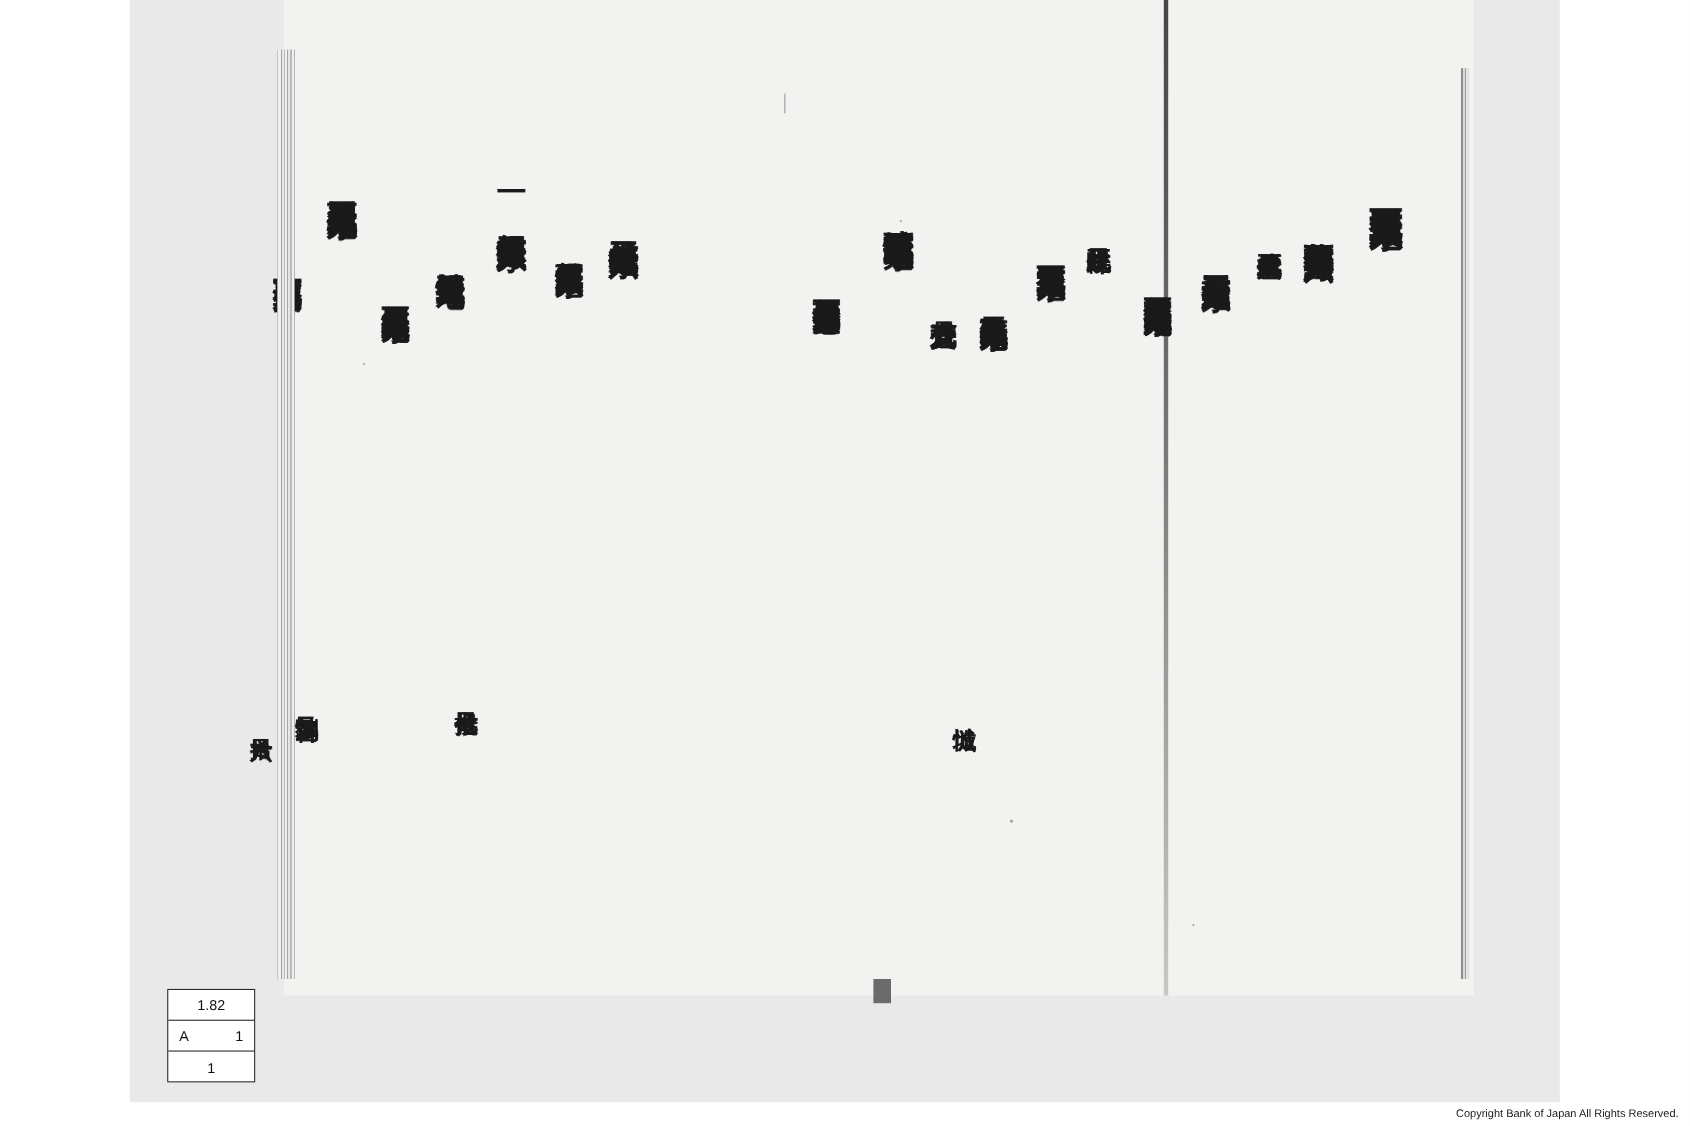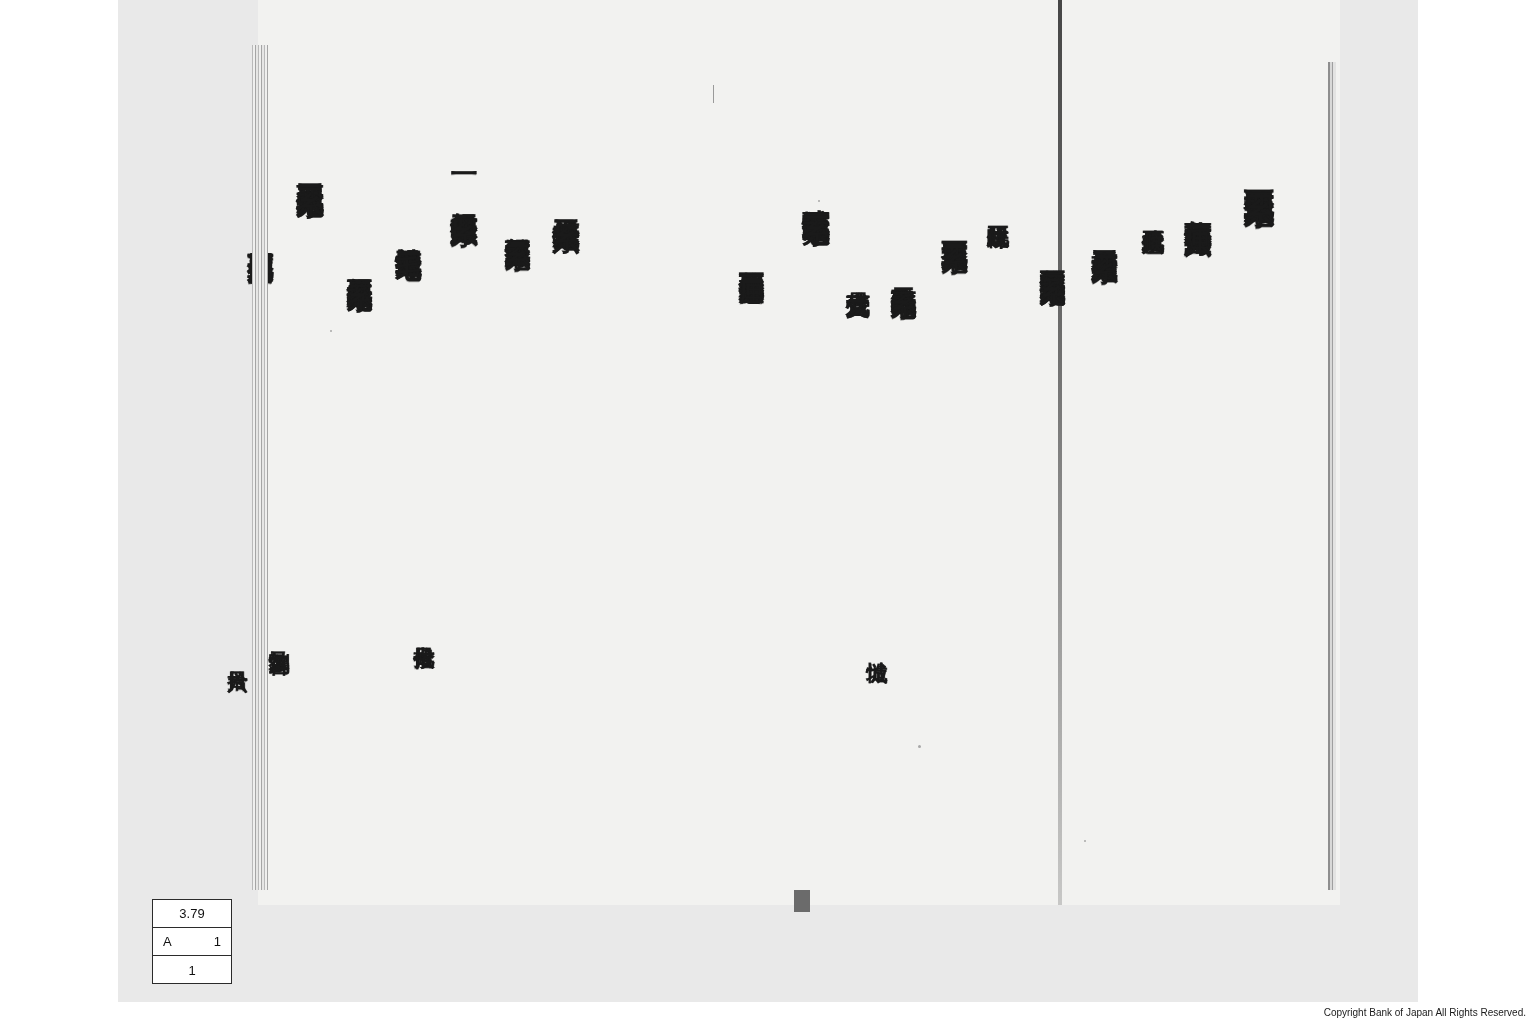--- a/index.html
+++ b/index.html
@@ -257,21 +257,21 @@
     <span class="speck" style="left:826px; top:840px; width:2px; height:2px;"></span>
     <span class="speck" style="left:560px; top:200px; width:2px; height:2px;"></span>
   </div>
 
   <div id="left-binding"></div>
   <div id="right-binding"></div>
   <div id="center-gutter-foot"></div>
 
   <div id="calibration-card">
     <div class="cal-row">
-      <span>3.79</span>
+      <span>1.82</span>
     </div>
     <div class="cal-row with-letter">
       <span>A</span>
       <span>1</span>
     </div>
     <div class="cal-row">
       <span>1</span>
     </div>
   </div>
 

